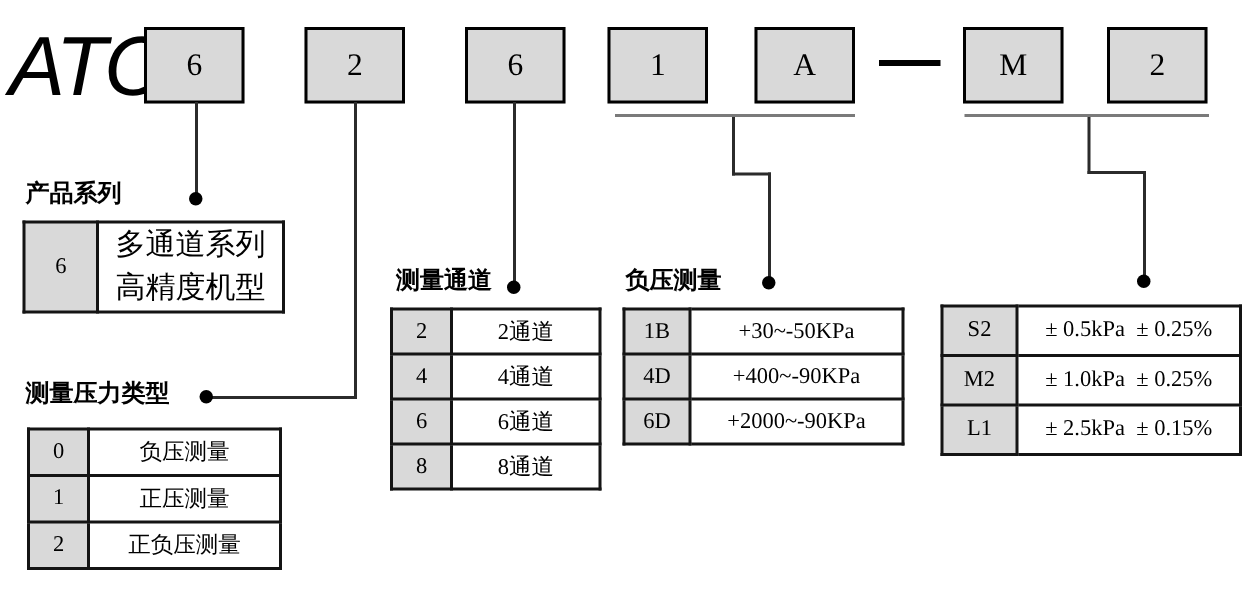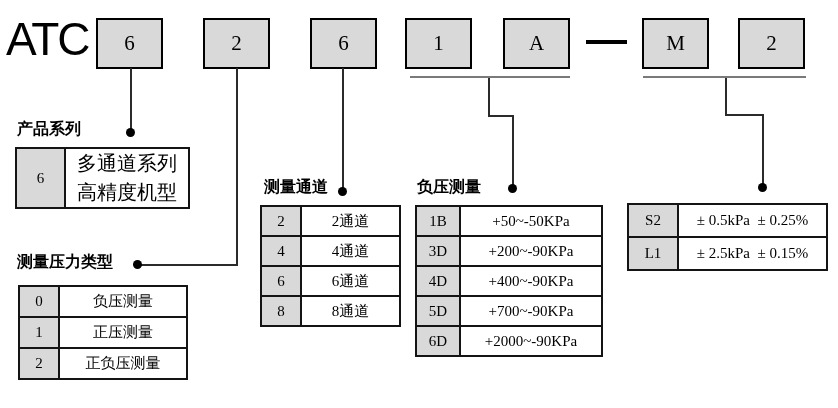--- a/index.html
+++ b/index.html
@@ -3,21 +3,21 @@
 <meta charset="utf-8">
 <style>
   html,body{margin:0;padding:0;background:#ffffff;}
   .canvas{
     position:relative;width:838px;height:408px;background:#ffffff;overflow:hidden;
     font-family:"Liberation Serif","DejaVu Serif",serif;color:#000;
   }
   .prefix{
     position:absolute;left:6px;top:16px;
     font-family:"Liberation Sans","DejaVu Sans",sans-serif;
-    font-size:46px;letter-spacing:-2px;color:#000;line-height:1;
+    font-size:56px;letter-spacing:-2px;color:#000;line-height:1;font-style:italic;
   }
   .code-box{
     position:absolute;top:18px;width:63px;height:47px;
     background:#d9d9d9;border:2px solid #000;
     display:flex;align-items:center;justify-content:center;
     font-size:21px;
   }
   .dash{position:absolute;left:586px;top:40px;width:41px;height:4px;background:#000;}
   .underline{position:absolute;height:0;border-top:2px solid #7a7a7a;}
   .line-v{position:absolute;width:2px;background:#2b2b2b;}
@@ -132,47 +132,43 @@
       <td class="key" style="height:28px">8</td>
       <td>8通道</td>
     </tr>
   </tbody>
     </table>
 
   <table class="spec" style="left:415px;top:205px">
     <tbody>
         <tr>
       <td class="key" style="width:38px;height:28px">1B</td>
-      <td style="width:136px">+50~-50KPa</td>
-    </tr>
-    <tr>
-      <td class="key" style="height:28px">3D</td>
-      <td>+200~-90KPa</td>
+      <td style="width:136px">+30~-50KPa</td>
     </tr>
     <tr>
       <td class="key" style="height:28px">4D</td>
       <td>+400~-90KPa</td>
-    </tr>
-    <tr>
-      <td class="key" style="height:28px">5D</td>
-      <td>+700~-90KPa</td>
     </tr>
     <tr>
       <td class="key" style="height:28px">6D</td>
       <td>+2000~-90KPa</td>
     </tr>
   </tbody>
     </table>
 
   <table class="spec" style="left:627px;top:203px">
     <tbody>
         <tr>
       <td class="key" style="width:44px;height:31px">S2</td>
       <td class="pre" style="width:143px">± 0.5kPa  ± 0.25%</td>
     </tr>
     <tr>
+      <td class="key" style="height:31px">M2</td>
+      <td class="pre">± 1.0kPa  ± 0.25%</td>
+    </tr>
+    <tr>
       <td class="key" style="height:31px">L1</td>
       <td class="pre">± 2.5kPa  ± 0.15%</td>
     </tr>
   </tbody>
     </table>
 
 </div>
 
 </body></html>

